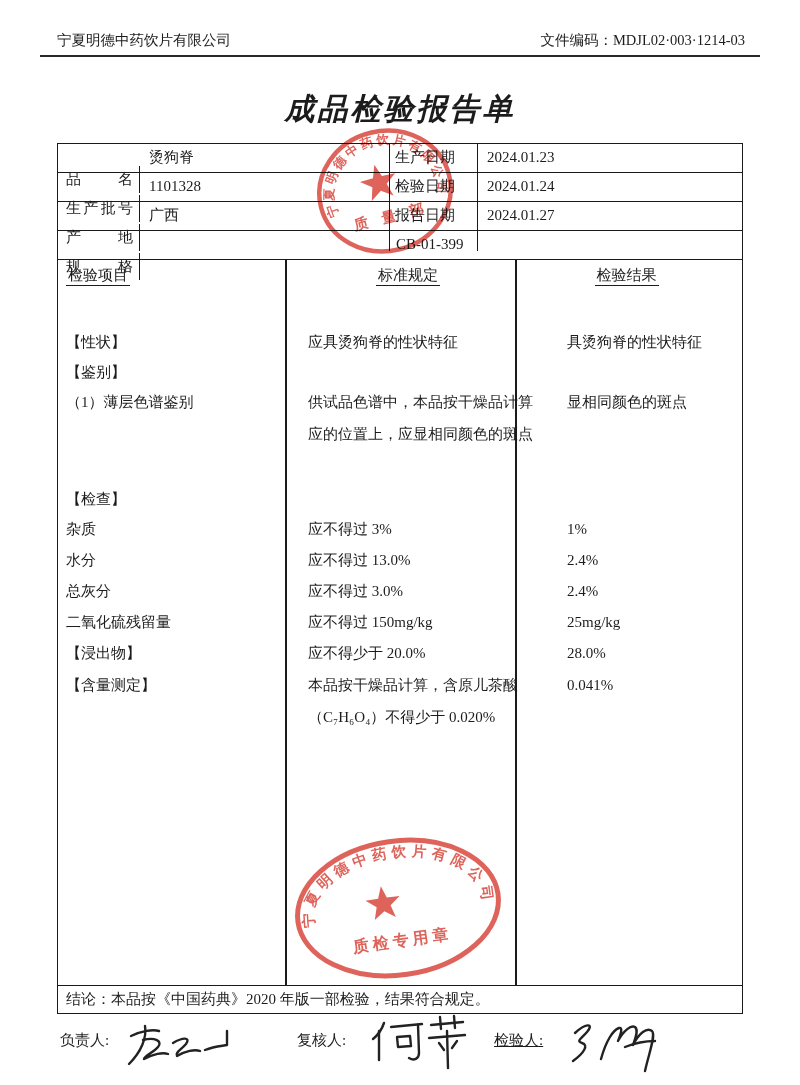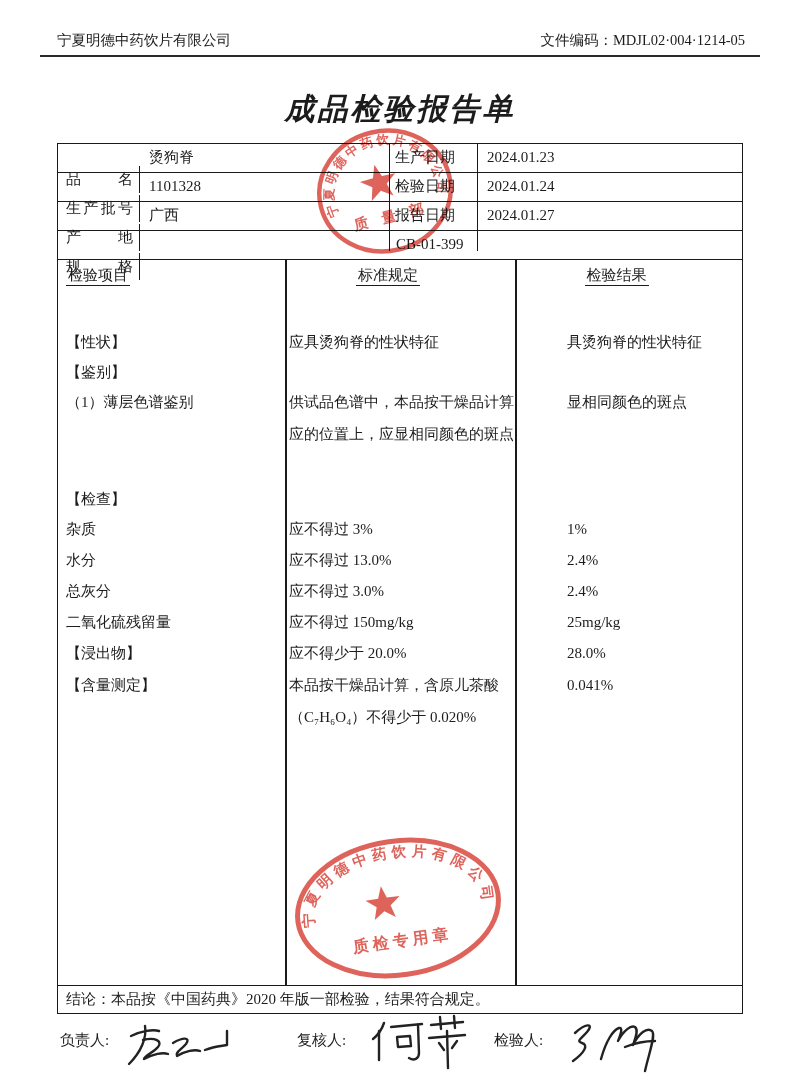--- a/index.html
+++ b/index.html
@@ -31,60 +31,60 @@
   .c-label2 { padding-left:5px; border-right:1.5px solid #1a1a1a; }
   .c-value2 { padding-left:9px; }
   .c-merged { padding-left:256px; }
 
   
   .main-section { position:relative; height:726px; border-bottom:1.5px solid #1a1a1a; }
   .vline { position:absolute; top:0; bottom:0; width:1.5px; background:#1a1a1a; }
   .vline.v1 { left:227px; } .vline.v2 { left:457px; }
   .spec-header { display:flex; height:48px; padding-top:6px; }
   .sh1 { width:227px; padding-left:8px; }
-  .sh2 { width:206px; text-align:center; }
+  .sh2 { width:206px; text-align:center;margin-left:20px; }
   .sh3 { flex:1; text-align:center; }
   .uline { border-bottom:1.2px solid #1c1c1c; padding:0 2px 2px 2px; }
   .spec-body { padding-top:24px; }
   .srow { display:flex; align-items:flex-start; line-height:20px; }
   .h30{height:30px} .h31{height:31px} .h32{height:32px} .h97{height:97px}
   .sc1 { width:227px; padding-left:8px; }
-  .sc2 { width:274px; padding-left:4px; }
+  .sc2 { width:274px; padding-left:23px; }
   .sc3 { flex:1; padding-left:8px; }
   .line2-first { margin-bottom:12px; }
 
   
   .conclusion-row { height:27px; line-height:26px; padding-left:8px; }
   .conclusion-label { font-weight:400; }
 
   
   .signatures { position:absolute; left:57px; top:1022px; right:42px; height:60px; }
   .sig-label { position:absolute; font-size:15px; top:9px; white-space:nowrap; }
-  .sig-label.l1 { left:3px; } .sig-label.l2 { left:240px; } .sig-label.l3 { left:437px; }
+  .sig-label.l1 { left:3px; } .sig-label.l2 { left:240px; } .sig-label.l3 { left:437px;text-decoration:underline; }
   .sig-svg { position:absolute; }
   .sig1 { left:66px; top:0px; }
   .sig2 { left:312px; top:-8px; }
   .sig3 { left:508px; top:-5px; }
   .sig-stroke { fill:none; stroke:#222; stroke-width:2.4;
     stroke-linecap:round; stroke-linejoin:round; }
 
   
   .stamp { position:absolute; mix-blend-mode:multiply; opacity:0.84; }
   .stamp-upper { left:310px; top:122px; }
   .stamp-lower-wrap { position:absolute; left:228px; top:572px; }
   .stamp-text { font-family:"Liberation Sans","DejaVu Sans",sans-serif; font-weight:700; }
 </style>
 </head>
 <body>
 
 <div class="page">
 
   <div class="page-header">
     <span>宁夏明德中药饮片有限公司</span>
-    <span>文件编码：MDJL02·004·1214-05</span>
+    <span>文件编码：MDJL02·003·1214-03</span>
   </div>
   <div class="header-rule"></div>
 
   <div class="doc-title">成品检验报告单</div>
 
   <div class="doc-table">
 
     <div class="info-row">
       <div class="cell c-label">品名</div>
       <div class="cell c-value">烫狗脊</div>

